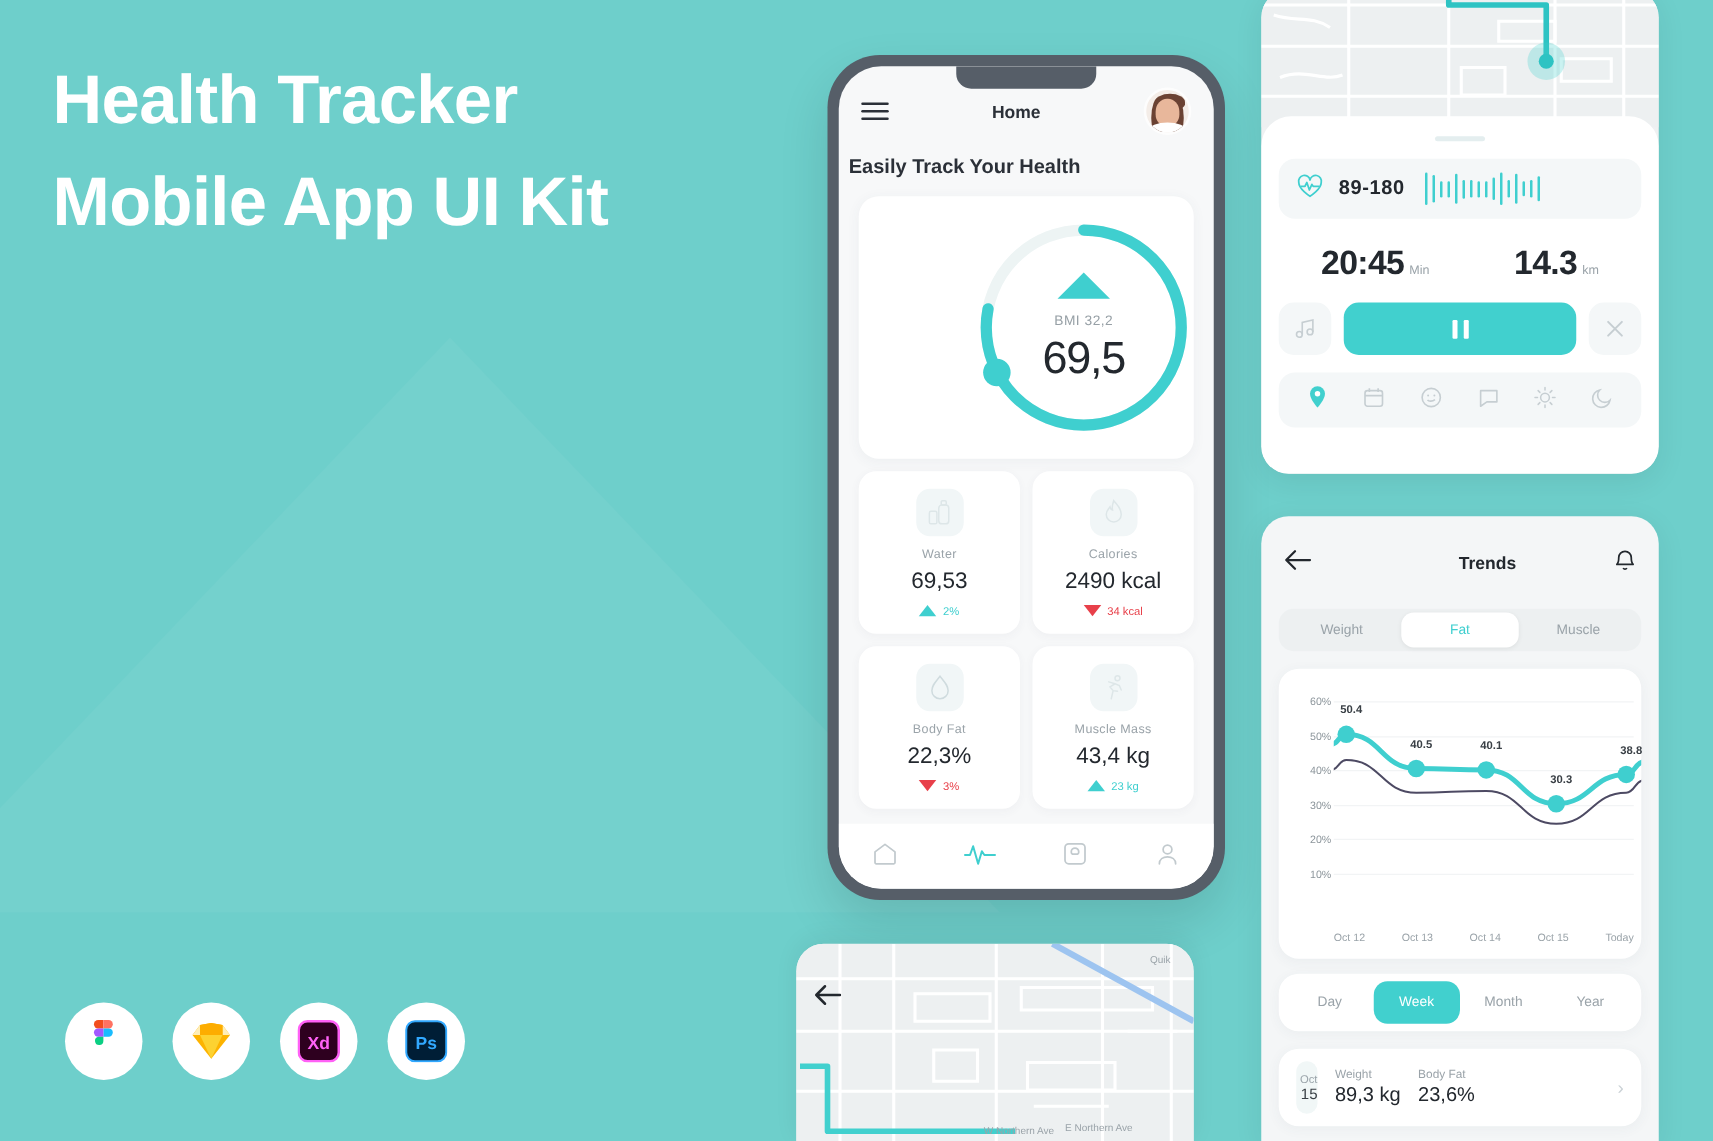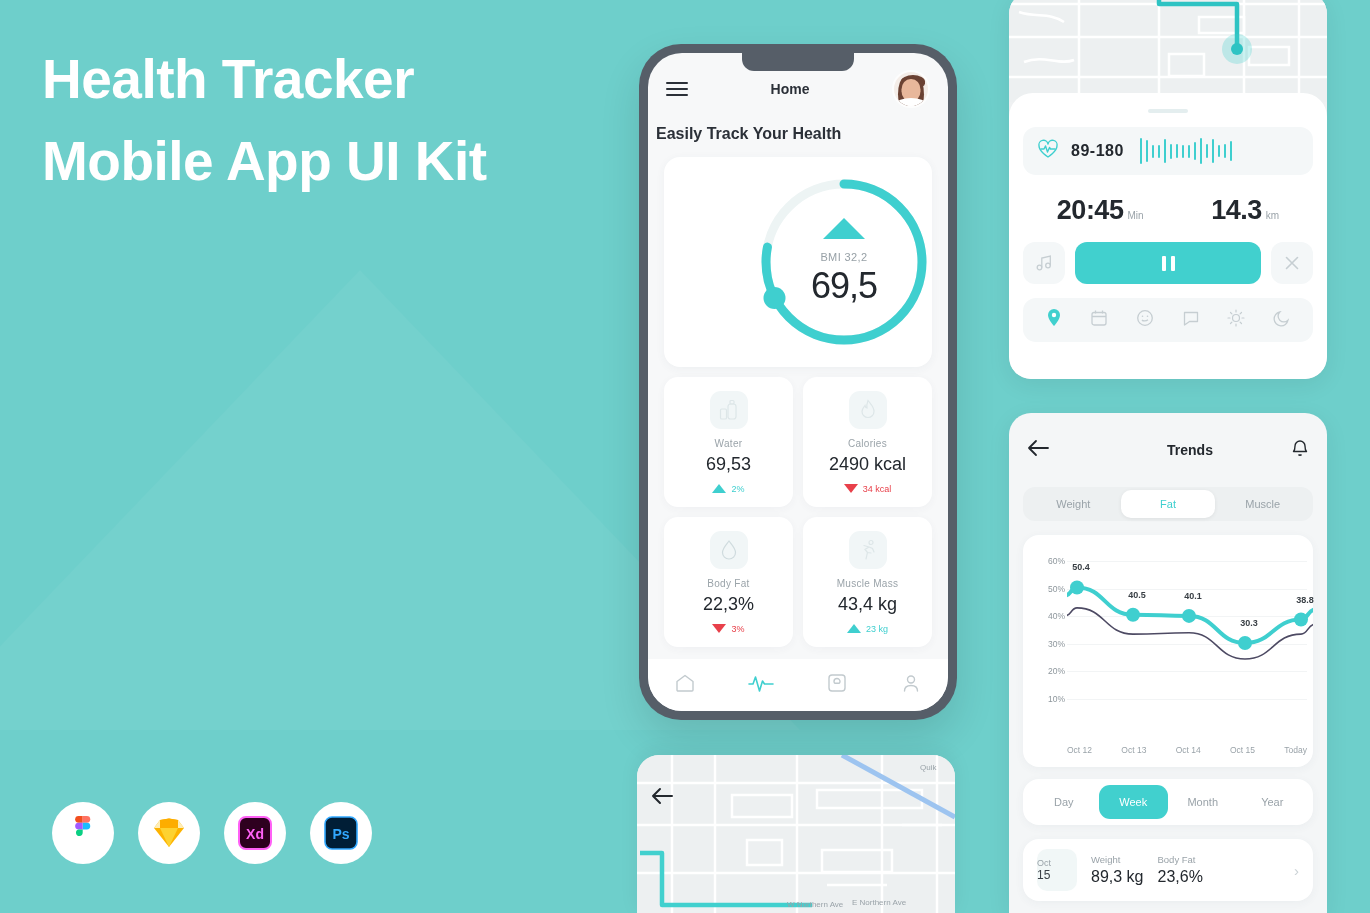--- a/index.html
+++ b/index.html
@@ -29,21 +29,21 @@
   }
   .badges { position: absolute; left: 52px; top: 802px; display: flex; gap: 24px; }
   .badge {
     width: 62px; height: 62px; border-radius: 50%;
     background: #ffffff;
     display: flex; align-items: center; justify-content: center;
   }
 
   
   .phone {
-    position: absolute; left: 639px; top: 44px;
+    position: absolute; left: 662px; top: 44px;
     width: 318px; height: 676px;
     background: #565E68;
     border-radius: 42px;
     padding: 9px;
     box-shadow: 0 18px 40px rgba(0,0,0,0.12);
   }
   .phone-screen {
     width: 100%; height: 100%;
     background: #F7F8F9;
     border-radius: 34px;
@@ -223,22 +223,22 @@
     line-height: 34px; border-radius: 11px; cursor: pointer;
   }
   .period-item.active { background: #41D0CE; color: #ffffff; }
 
   .entry-card {
     margin-top: 14px; background: #ffffff; border-radius: 16px; height: 62px;
     display: flex; align-items: center; padding: 0 14px; gap: 14px;
     box-shadow: 0 2px 10px rgba(60,80,90,0.05);
   }
   .entry-date {
-    width: 40px; height: 42px; background: #F1F7F7; border-radius: 10px;
-    display: flex; flex-direction: column; align-items: flex-start; justify-content: center;
+    width: 17px; height: 42px; background: #F1F7F7; border-radius: 10px;
+    display: flex; flex-direction: column; align-items: flex-end; justify-content: center;
   }
   .entry-date .m { font-size: 9px; color: #9AA3A9; }
   .entry-date .d { font-size: 12px; color: #3A4046; }
   .entry-col .k { font-size: 9.5px; color: #9AA3A9; }
   .entry-col .v { font-size: 16px; color: #23282E; margin-top: 3px; }
   .entry-chevron { margin-left: auto; color: #CBD2D6; font-size: 15px; }
 </style>
 </head>
 <body>
 

